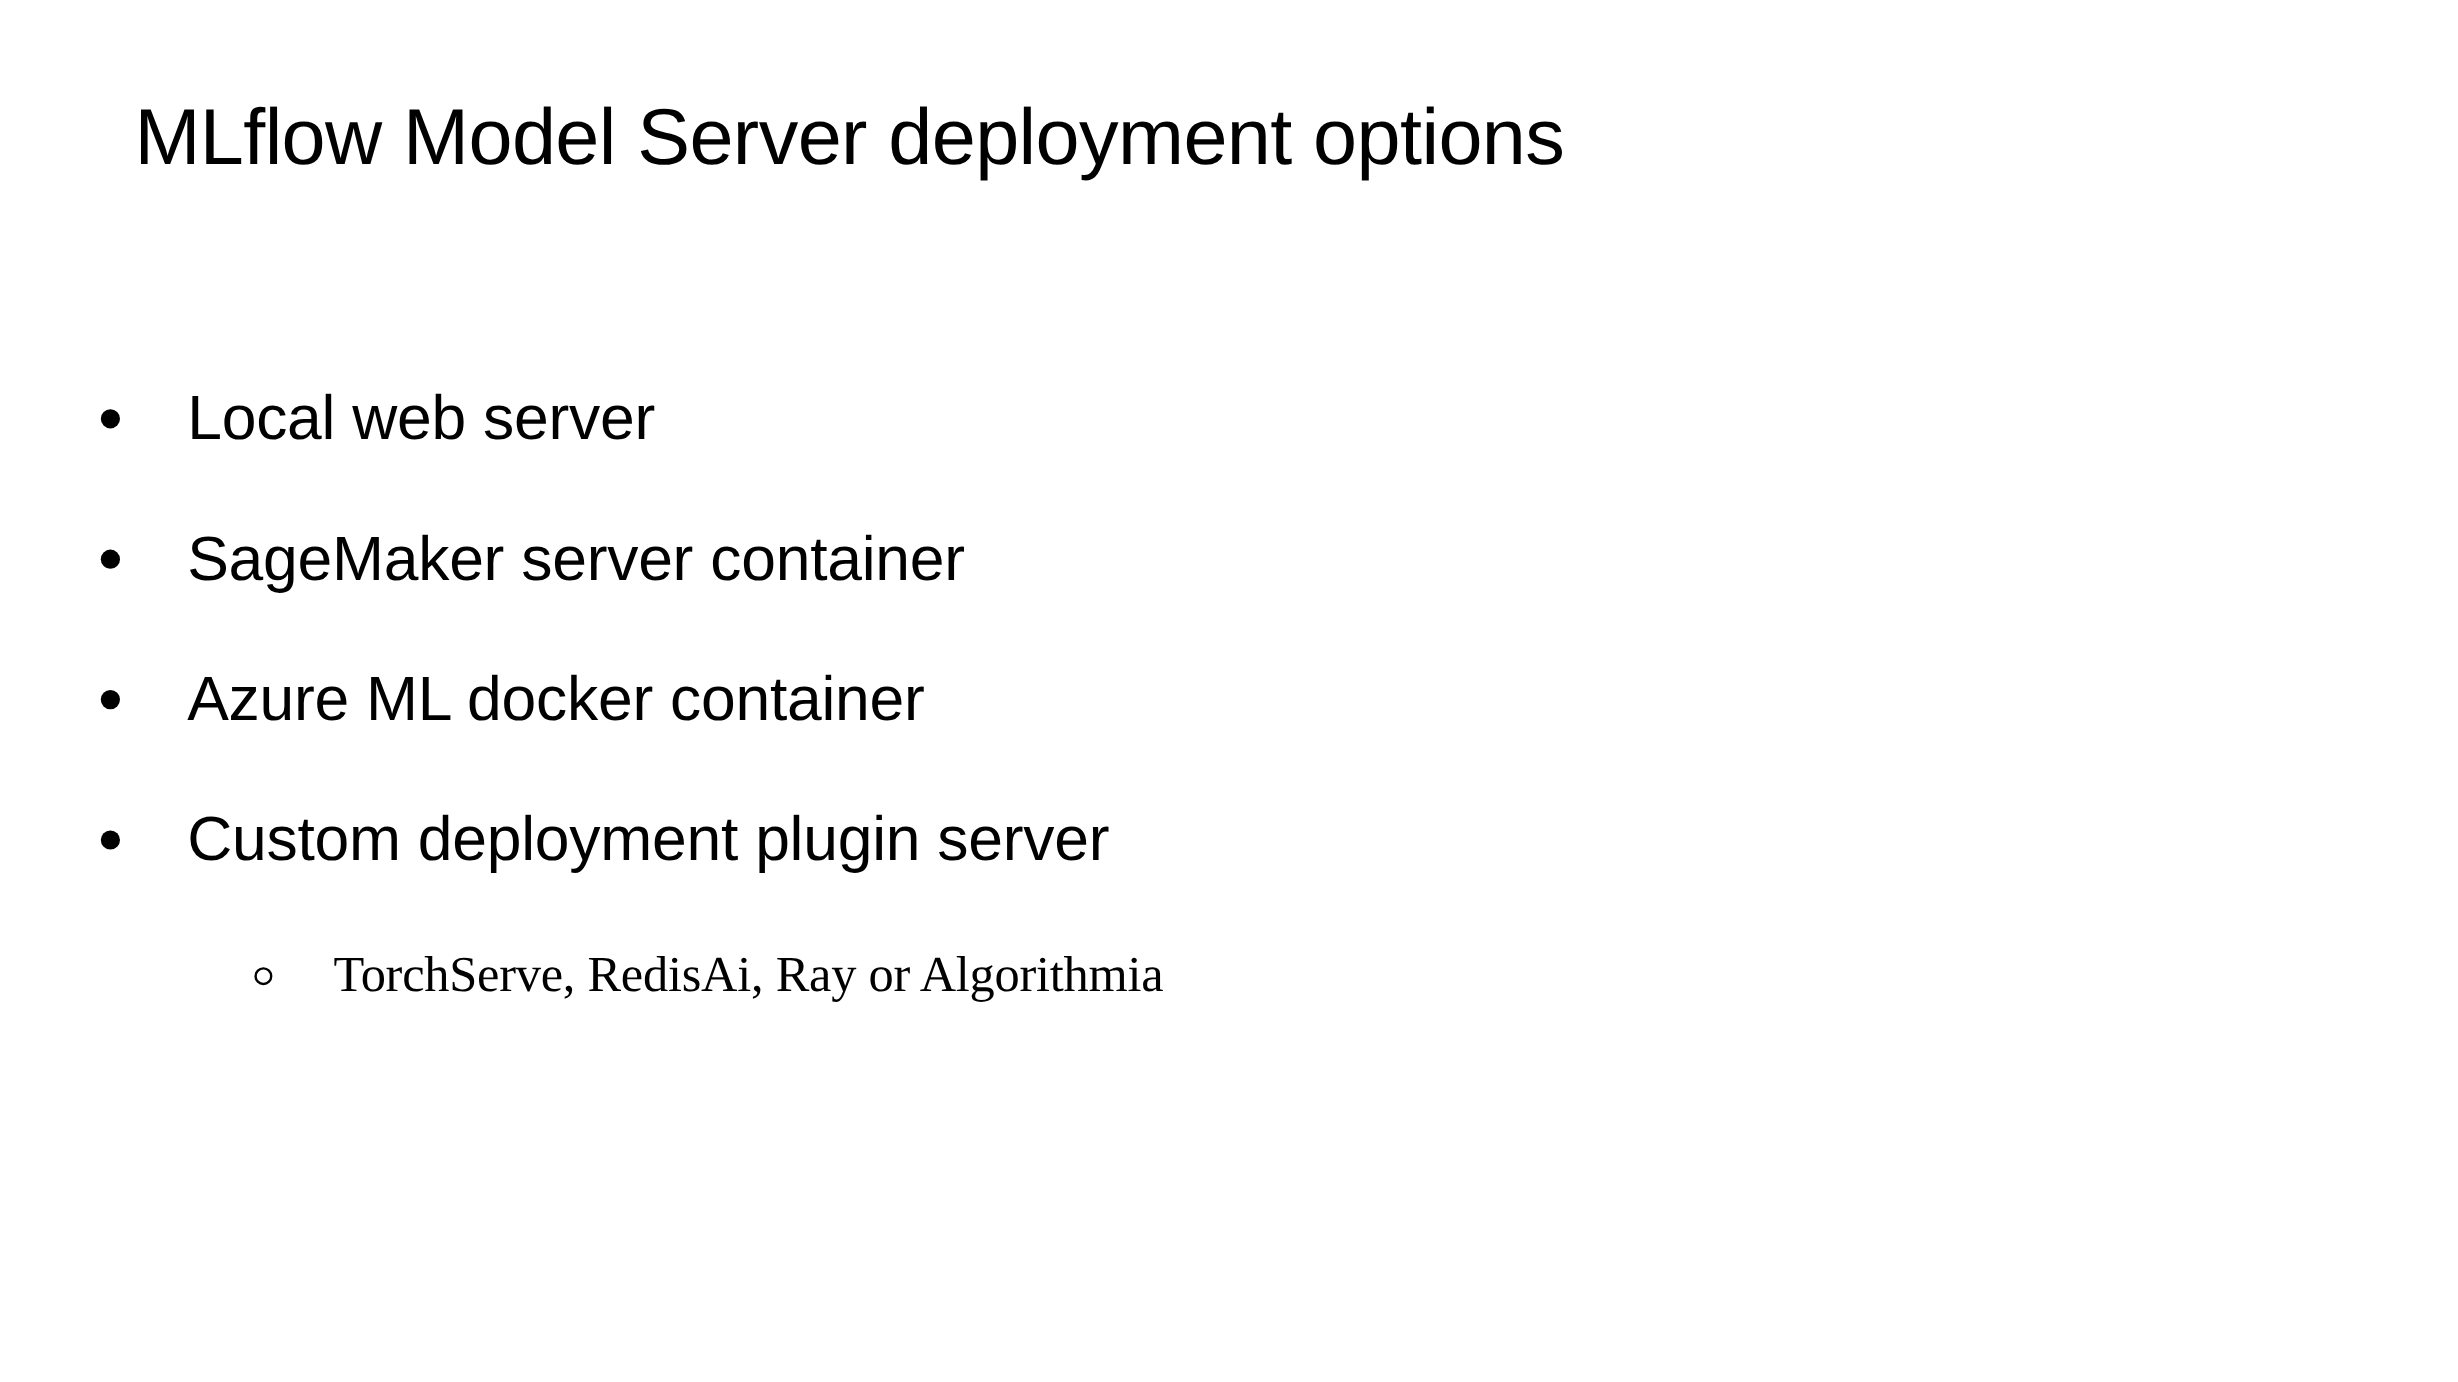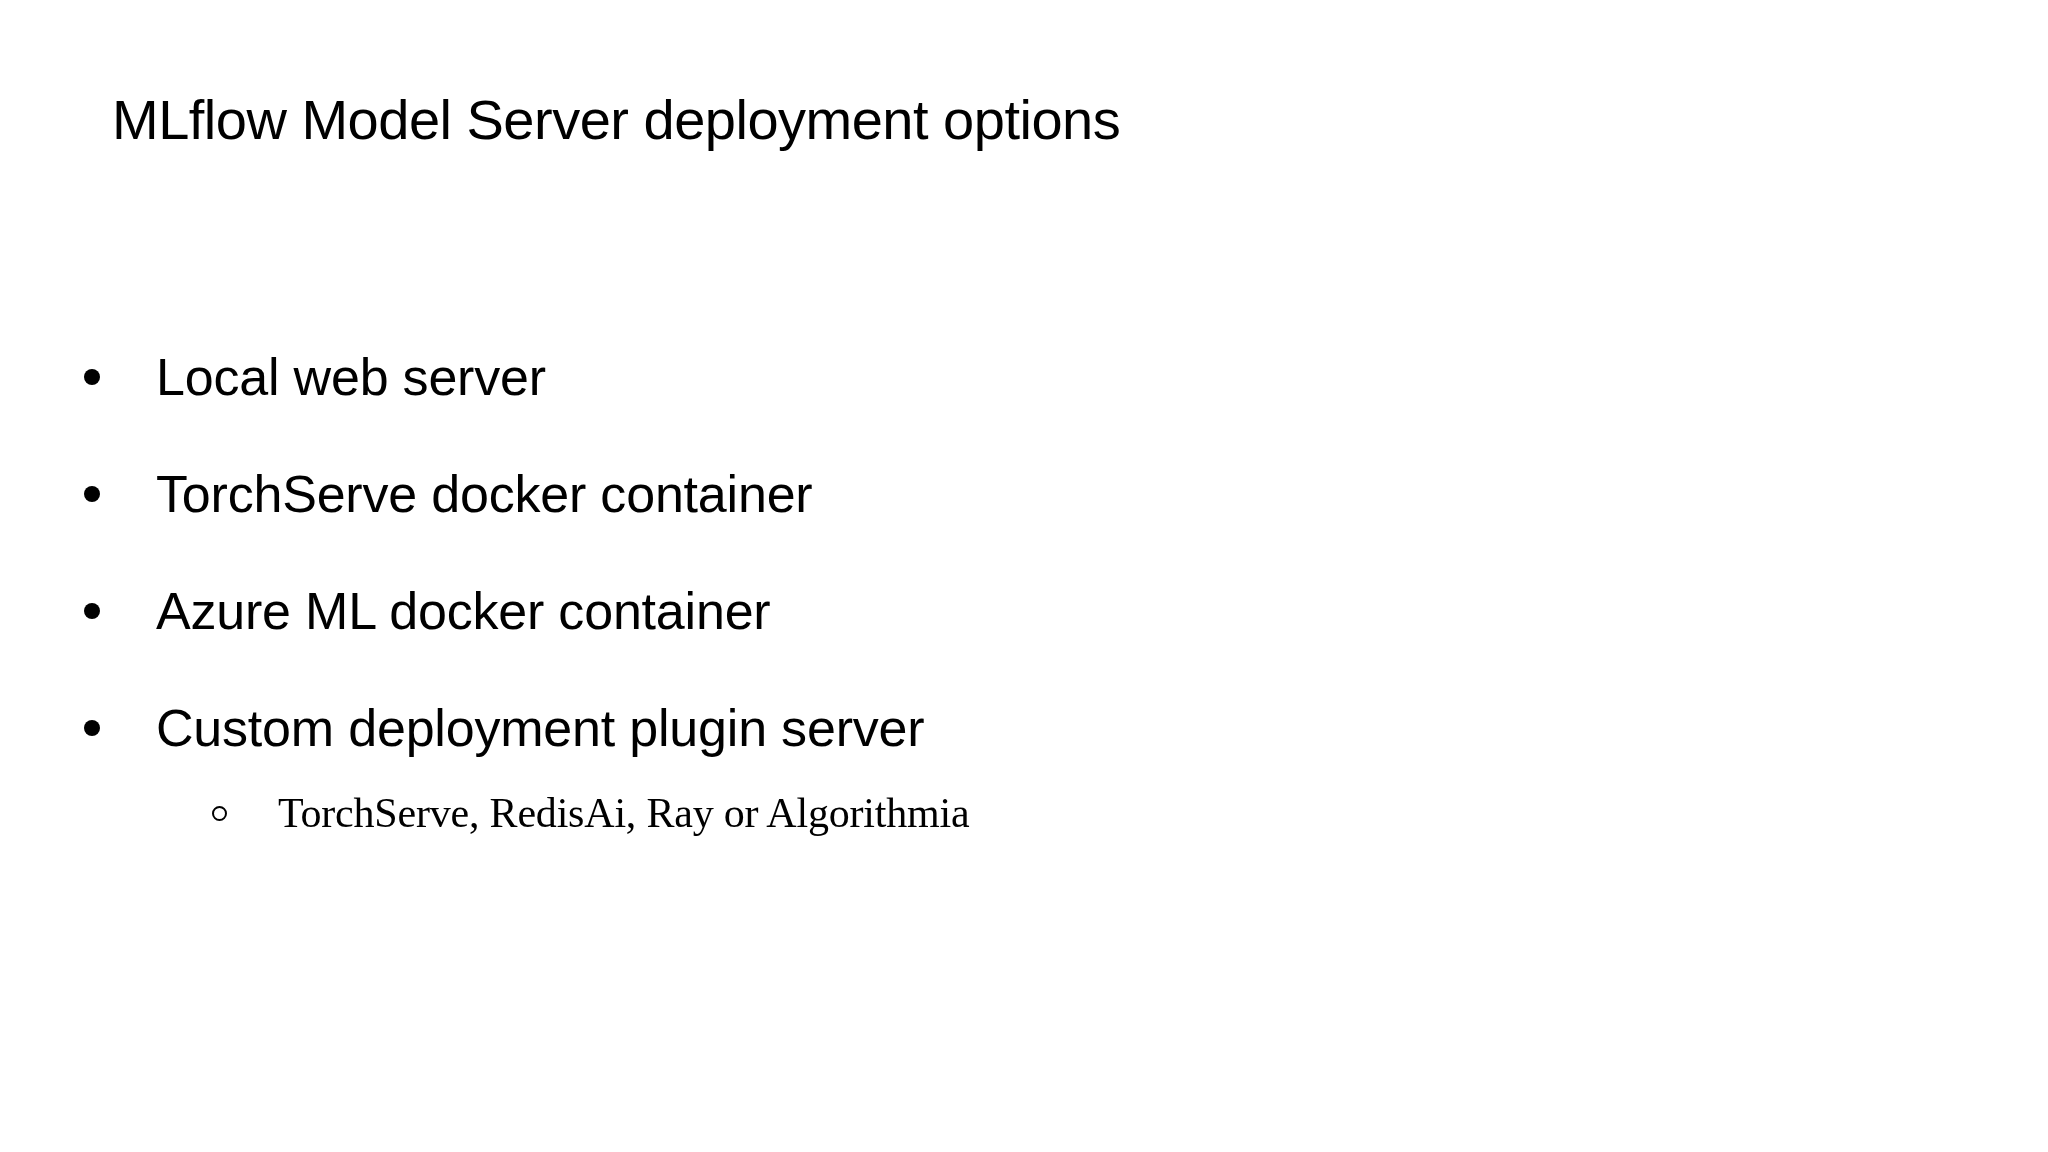--- a/index.html
+++ b/index.html
@@ -21,45 +21,43 @@
     overflow: hidden;
     box-sizing: border-box;
   }
 
   
   .slide-title {
     position: absolute;
     left: 112px;
     top: 78px;
     width: 1800px;
-    font-size: 56px;
+    font-size: 66px;
     line-height: 1.12;
     font-weight: 400;
     letter-spacing: -0.5px;
     color: #000000;
     white-space: nowrap;
-    margin-top: 11px;
   }
 
   
   .body-list {
     position: absolute;
     left: 0;
     top: 318px;
     width: 2048px;
   }
 
   .bullet-row {
     display: flex;
     align-items: flex-start;
     height: 117px;
   }
   .bullet-row.level-1 {
     padding-left: 84px;
-    align-items: center;
   }
   .bullet-row.level-2 {
     padding-left: 212px;
     height: 104px;
     font-family: Liberation Serif, serif;
   }
 
   .marker {
     flex: 0 0 auto;
     display: flex;
@@ -116,21 +114,21 @@
       <span class="marker">
           <span class="dot-solid"></span>
         </span>
       <span class="bullet-text">Local web server</span>
     </div>
 
     <div class="bullet-row level-1">
       <span class="marker">
           <span class="dot-solid"></span>
         </span>
-      <span class="bullet-text">TorchServe docker container</span>
+      <span class="bullet-text">SageMaker server container</span>
     </div>
 
     <div class="bullet-row level-1">
       <span class="marker">
           <span class="dot-solid"></span>
         </span>
       <span class="bullet-text">Azure ML docker container</span>
     </div>
 
 

